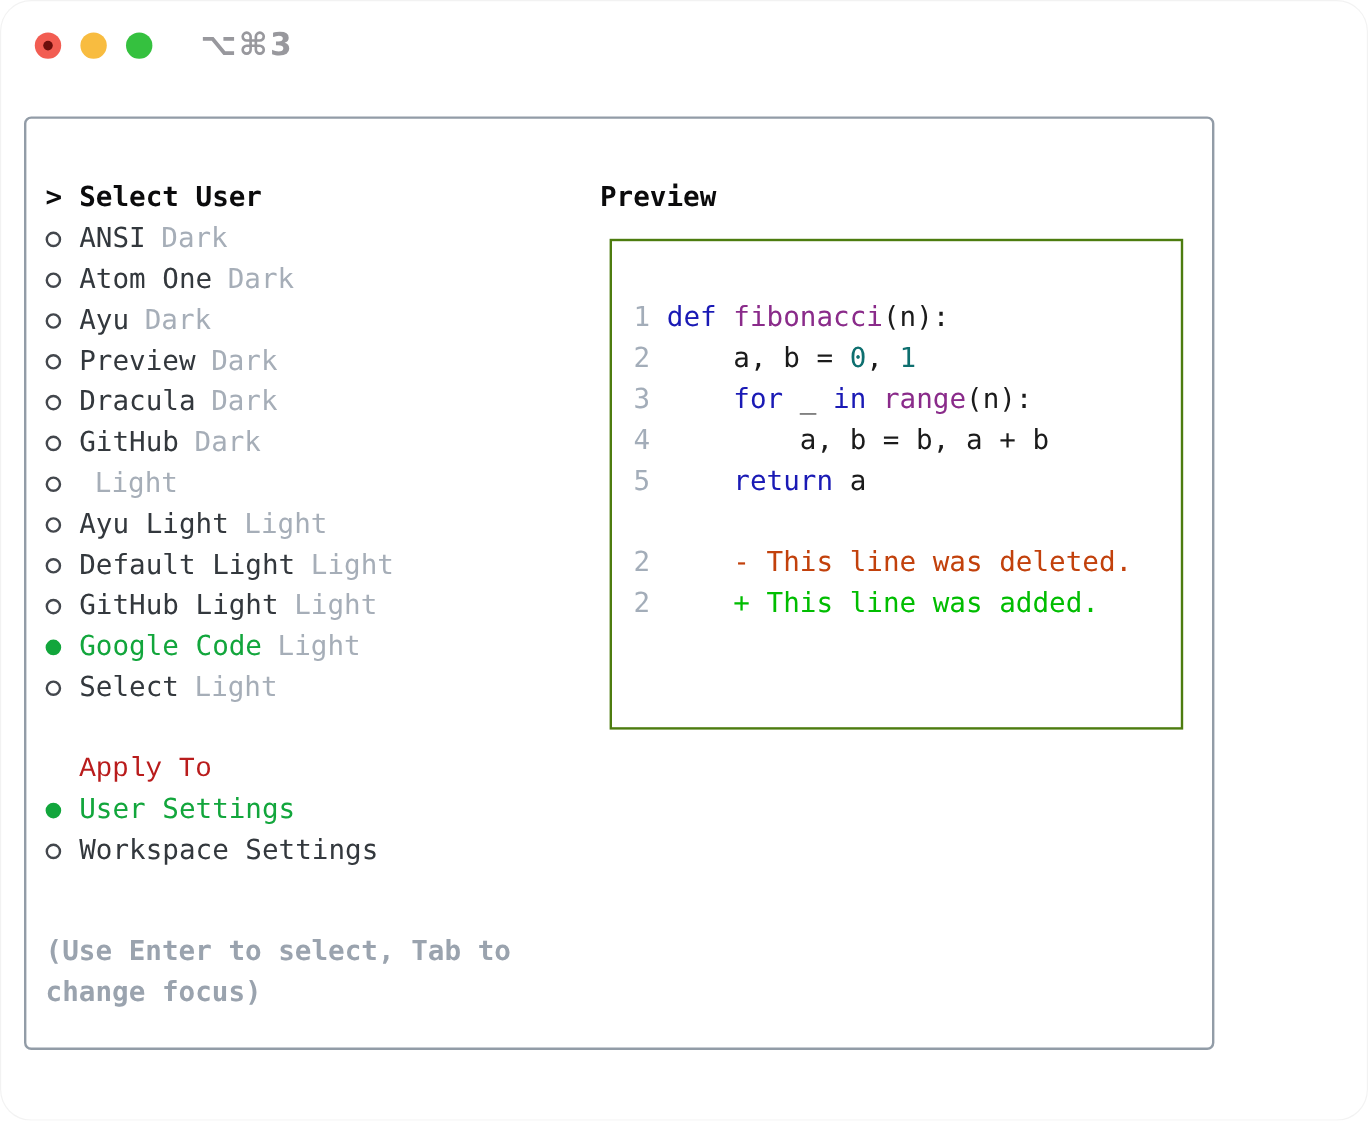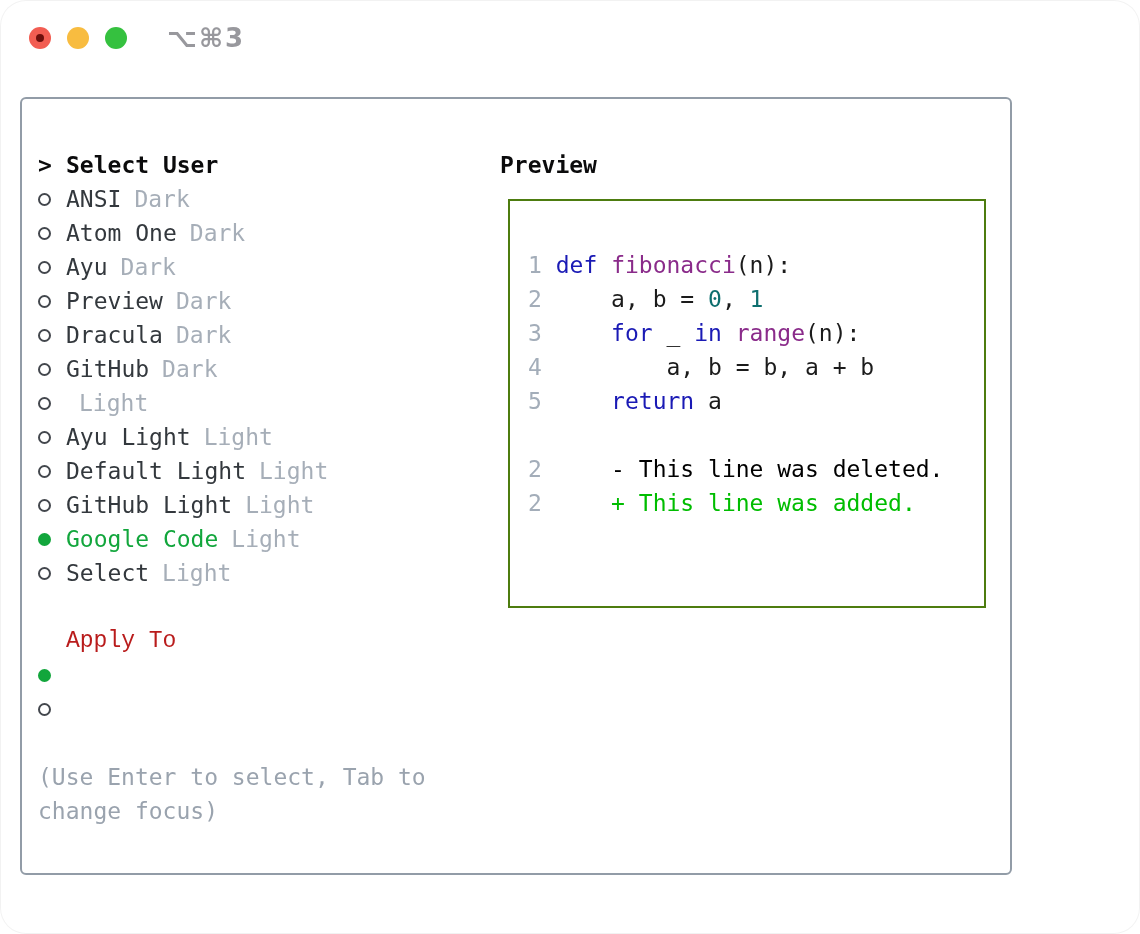--- a/index.html
+++ b/index.html
@@ -28,35 +28,35 @@
   .prefix{display:inline-flex;align-items:center;width:28px;flex:0 0 28px;}
   .prompt{font-weight:700;color:#0b0b0c;}
   .hdr{font-weight:700;color:#0b0b0c;}
   .hdr2{color:#b91c1c;font-family:Liberation Mono, monospace;}
   .radio{width:13px;height:13px;border:2px solid #43474d;border-radius:50%;box-sizing:border-box;}
   .radio.on{background:#12a63c;border-color:#12a63c;}
   .name{color:#33383d;}
   .row.selected .name{color:#12a63c;}
   .tag{color:#a6aeb8;margin-left:13px;}
   .spacer{height:34px;}
-  .hint{width:432px;color:#9aa3ae;line-height:34px;margin-top:0;}
+  .hint{width:432px;color:#9aa3ae;line-height:34px;margin-top:16px;font-weight:bold;}
   
   .preview-header{position:absolute;left:478px;top:49px;font-size:23px;line-height:34px;
     font-weight:700;color:#0b0b0c;}
   .preview-box{position:absolute;left:486px;top:100px;width:474px;height:405px;
     border:2px solid #4d7c0f;background:#fff;}
   .code{position:absolute;left:18px;top:47px;font-size:23px;line-height:34px;}
   .cline{height:34px;white-space:pre;}
   .seg.ln{color:#a3adb9;}
   .seg.kw{color:#1a1ab5;}
   .seg.fn{color:#8a2b8a;}
   .seg.num{color:#0e6f6f;}
   .seg.pl{color:#1b1b1b;}
   .seg.ctx{color:#8b9097;}
-  .seg.del{color:#000000;}
+  .seg.del{color:#c2410c;}
   .seg.add{color:#00bd00;}
 </style>
 </head>
 <body>
 
 <div class="screen">
 
   <div class="titlebar">
     <button class="light red">
         <span class="inner-dot"></span>
@@ -90,22 +90,22 @@
         </div>
 
       <div class="spacer"></div>
 
       <div class="row">
         <span class="prefix"></span>
         <span class="hdr2">Apply To</span>
       </div>
 
       <div id="apply-list">
-          <div class="row selected"><span class="prefix"><span class="radio on"></span></span></div>
-          <div class="row"><span class="prefix"><span class="radio"></span></span></div>
+          <div class="row selected"><span class="prefix"><span class="radio on"></span></span><span class="name">User Settings</span></div>
+          <div class="row"><span class="prefix"><span class="radio"></span></span><span class="name">Workspace Settings</span></div>
         </div>
 
       <div class="spacer"></div>
 
       <div class="hint">(Use Enter to select, Tab to change focus)</div>
     </div>
 
     <div class="preview-header">Preview</div>
 
     <div class="preview-box">

